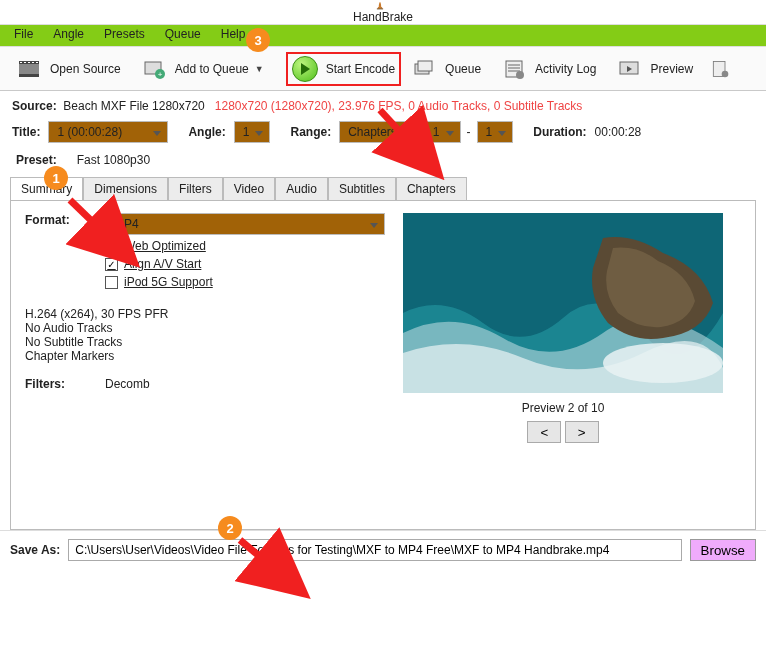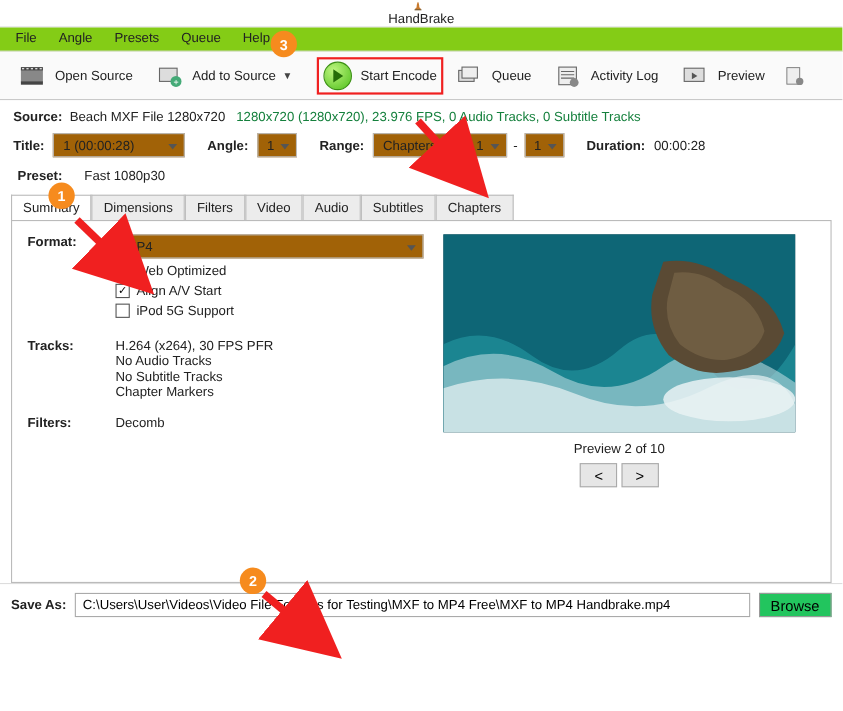--- a/index.html
+++ b/index.html
@@ -21,21 +21,21 @@
   .ticon { width:26px; height:26px; display:flex; align-items:center; justify-content:center; }
   .caret { font-size:9px; margin-left:-2px; color:#444; }
 
   .start-box { border:2px solid #f02020; padding:2px 4px; display:flex; align-items:center; gap:8px;margin-left:12px; }
   .start-circle { width:26px; height:26px; border-radius:50%; background:radial-gradient(circle at 35% 30%, #bdf57f, #4fbf1b); border:1px solid #3a8f12; display:flex; align-items:center; justify-content:center; }
   .start-tri { width:0; height:0; border-top:6px solid transparent; border-bottom:6px solid transparent; border-left:9px solid #256e08; margin-left:2px; }
 
   
   .srcrow { padding:8px 12px 6px; }
   .srcrow b { font-weight:600; }
-  .muted { color:#15803d; }
+  .muted { color:#ef4444; }
 
   
   .params { display:flex; align-items:center; gap:6px; padding:2px 12px 10px; }
   .lbl { font-weight:600; margin-right:2px; }
   .sel { background:#a16207; border:1px solid #bbb; height:22px; display:flex; align-items:center; padding:0 20px 0 8px; position:relative; font-size:12px; }
   .sel::after { content:""; position:absolute; right:6px; top:9px; width:0;height:0;border-left:4px solid transparent;border-right:4px solid transparent;border-top:5px solid #555; }
   .sel.wide { min-width:120px; }
   .sel.small { min-width:28px; }
 
   .presetrow { padding:0 16px 10px; }
@@ -48,34 +48,34 @@
   .tab.active { background:#fff; }
   .tabbody { border:1px solid #bbb; padding:12px 14px 20px; position:relative; min-height:330px; }
 
   .tworow { display:flex; }
   .leftcol { flex:0 0 360px; }
   .rightcol { flex:1; text-align:center; }
 
   .field { display:flex; margin-bottom:14px; }
   .field .flabel { width:80px; font-weight:600; }
   .field .fval { flex:1; }
-  .chk { display:flex; align-items:center; gap:6px; margin:4px 0; font-size:12px; }
+  .chk { display:flex; align-items:center; gap:6px; margin:4px 0; font-size:12px;text-decoration:underline; }
   .chkbox { width:13px; height:13px; border:1px solid #555; background:#fff; display:flex; align-items:center; justify-content:center; font-size:10px; color:#000; }
 
   .preview { width:320px; height:180px; margin:0 auto; position:relative; background:#0a4a5a; overflow:hidden; }
   .preview svg { width:100%; height:100%; display:block; }
   .pvcaption { margin-top:8px; font-size:12px; }
   .pvnav { margin-top:6px; }
   .pvnav button { width:34px; height:22px; background:#e6e6e6; border:1px solid #aaa; cursor:pointer; }
 
   
   .saverow { display:flex; align-items:center; gap:8px; padding:8px 10px; border-top:1px solid #ddd; }
   .saverow .slabel { font-weight:600; }
   .saverow input { flex:1; height:22px; border:1px solid #aaa; padding:0 6px; font-size:12px; font-family:inherit; }
-  .saverow .browse { height:22px; padding:0 10px; background:#22c55e; border:1px solid #999; cursor:pointer; }
+  .saverow .browse { height:22px; padding:0 10px; background:#f0abfc; border:1px solid #999; cursor:pointer; }
 
   
   .overlay { position:absolute; left:0; top:0; width:766px; height:646px; pointer-events:none; }
   .numcircle { position:absolute; width:24px; height:24px; border-radius:50%; background:#f68b1e; color:#fff; font-weight:700; font-size:13px; display:flex; align-items:center; justify-content:center; }
 </style>
 </head>
 <body>
 
 <div class="titlebar">
   <svg class="logo" viewBox="0 0 16 16">
@@ -113,21 +113,21 @@
   </div>
 
   <div class="tbtn">
     <span class="ticon">
       <svg viewBox="0 0 24 24" width="24" height="24">
           <rect x="3" y="5" width="16" height="12" fill="#ddd" stroke="#666"></rect>
           <circle cx="18" cy="17" r="5" fill="#4a7"></circle>
           <text x="18" y="20" font-size="8" text-anchor="middle" fill="#fff">+</text>
         </svg>
     </span>
-    <span>Add to Source</span>
+    <span>Add to Queue</span>
     <span class="caret">▼</span>
   </div>
 
   <div class="start-box">
     <span class="start-circle">
         <span class="start-tri"></span>
       </span>
     <span>Start Encode</span>
   </div>
 
@@ -241,21 +241,20 @@
                 <span class="chkbox">✓</span>
                 <span>Align A/V Start</span>
               </div>
             <div class="chk">
                 <span class="chkbox"></span>
                 <span>iPod 5G Support</span>
               </div>
           </div>
         </div>
         <div class="field">
-          <div class="flabel">Tracks:</div>
           <div class="fval">
             <div>H.264 (x264), 30 FPS PFR</div>
             <div>No Audio Tracks</div>
             <div>No Subtitle Tracks</div>
             <div>Chapter Markers</div>
           </div>
         </div>
         <div class="field">
           <div class="flabel">Filters:</div>
           <div class="fval">Decomb</div>

